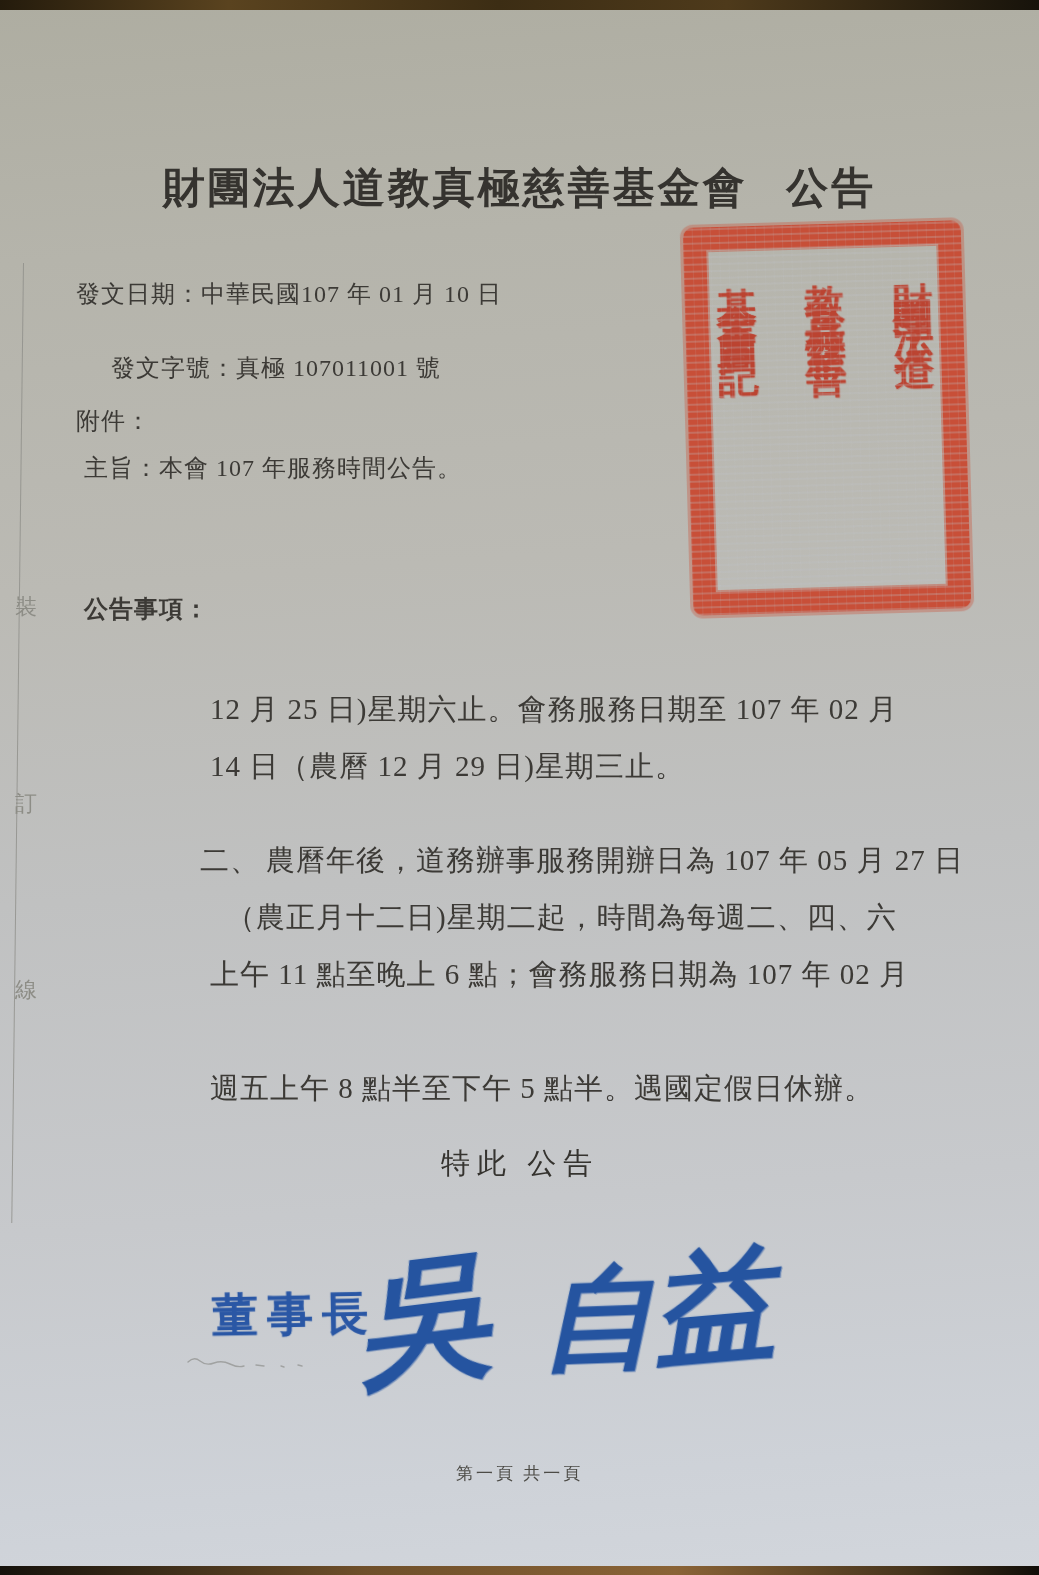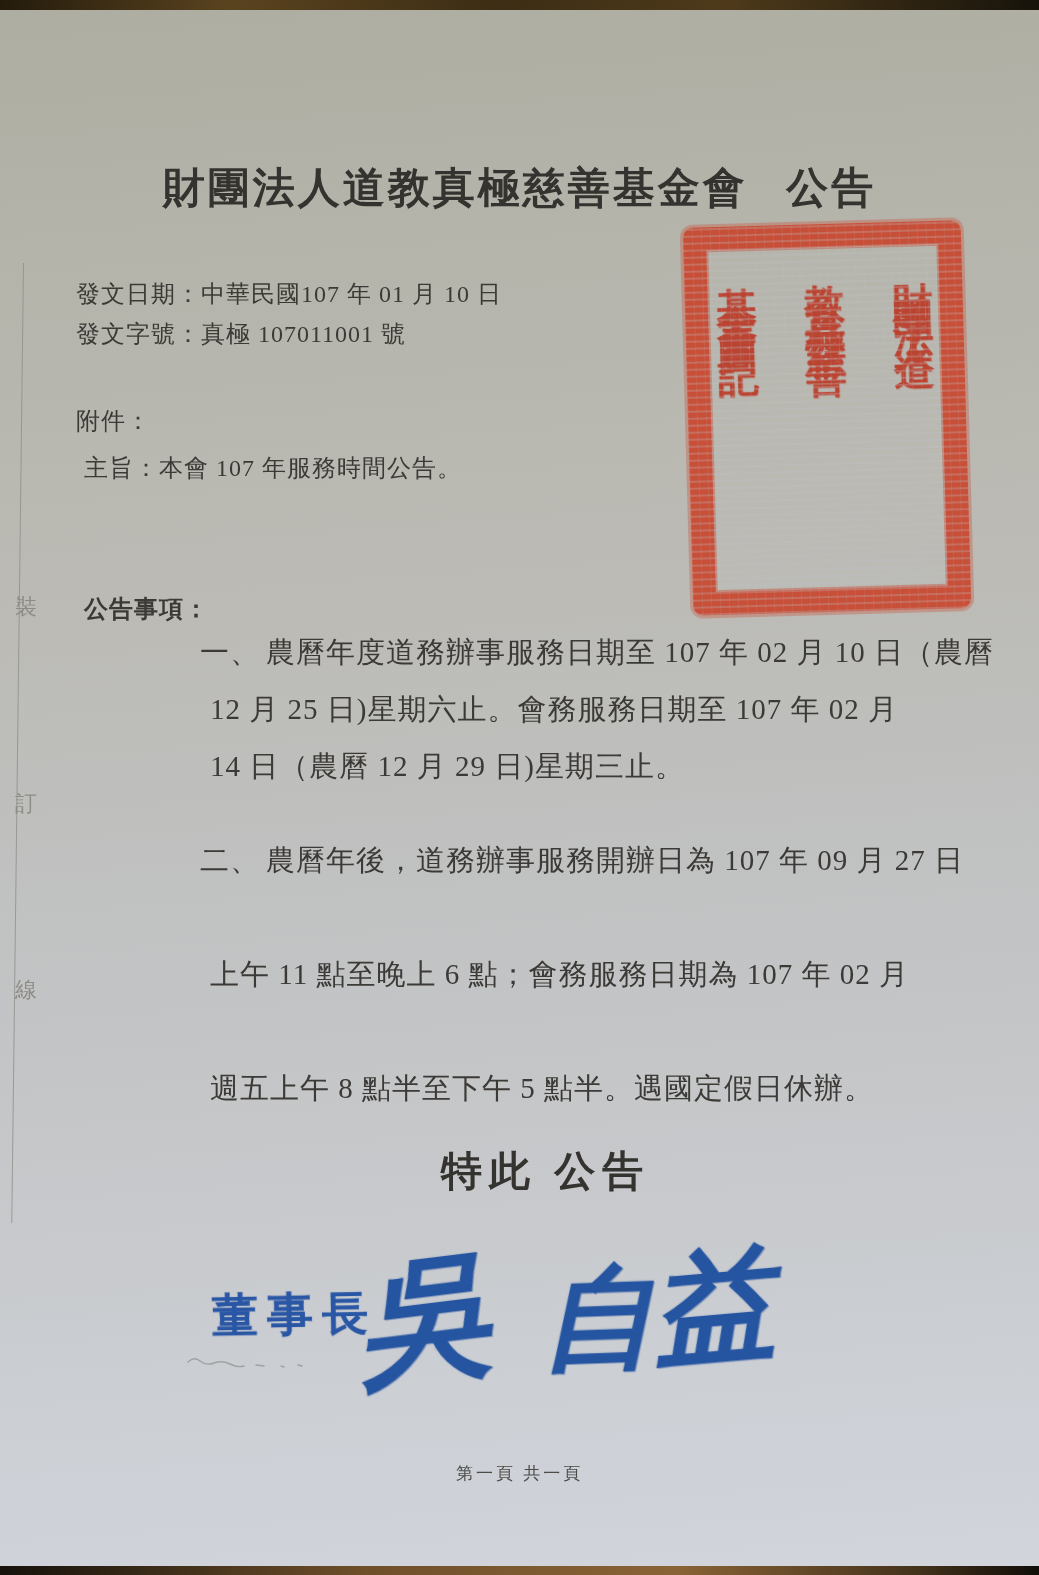--- a/index.html
+++ b/index.html
@@ -25,34 +25,34 @@
   .title{
     position:absolute;top:160px;left:0;width:100%;text-align:center;
     font-size:42px;font-weight:600;color:#35332f;letter-spacing:3px;white-space:nowrap;
   }
   .title .doctype{margin-left:25px;}
 
   .meta,.subject,.section-head{
     position:absolute;left:76px;font-size:24px;color:var(--ink);letter-spacing:1px;white-space:nowrap;
   }
   .meta.l1{top:278px;}
-  .meta.l2{top:318px;}
+  .meta.l2{top:352px;margin-left:35px;}
   .meta.l3{top:405px;}
   .subject{top:452px;left:84px;}
   .section-head{top:593px;left:84px;font-weight:bold;}
 
   .bline{
     position:absolute;left:200px;font-size:29px;color:var(--ink);letter-spacing:1px;white-space:nowrap;
   }
   .bline .marker{margin-right:6px;}
   .bline.cont{margin-left:10px;}
   .bline.cont-paren{margin-left:26px;}
 
   .closing{
-    position:absolute;top:1144px;left:441px;font-size:41px;font-weight:700;
+    position:absolute;top:1144px;left:441px;font-size:29px;font-weight:400;
     color:#35332f;letter-spacing:7px;white-space:nowrap;
   }
 
   
   .seal{
     position:absolute;left:688px;top:224px;width:278px;height:388px;
     transform:rotate(-1.6deg);
     border:23px solid var(--seal-red);
     border-radius:10px;
     box-shadow:0 0 0 3px rgba(200,74,51,.35), inset 0 0 0 2px rgba(200,74,51,.45);
@@ -140,29 +140,27 @@
     <div class="seal-inner">
       <div class="seal-col">財團法人道</div>
       <div class="seal-col">教真極慈善</div>
       <div class="seal-col">基金會圖記</div>
     </div>
     <div class="seal-streaks"></div>
   </div>
 
   <div class="section-head">公告事項：</div>
 
-  <div class="bline" style="top:633px">
-    <span class="marker">一、</span><span>農曆年度道務辦事服務日期至 107 年 02 月 10 日（農曆</span>
-  </div>
   <div class="bline cont" style="top:690px">12 月 25 日)星期六止。會務服務日期至 107 年 02 月</div>
   <div class="bline cont" style="top:747px">14 日（農曆 12 月 29 日)星期三止。</div>
 
   <div class="bline" style="top:841px">
-    <span class="marker">二、</span><span>農曆年後，道務辦事服務開辦日為 107 年 09 月 27 日</span>
+    <span class="marker">二、</span><span>農曆年後，道務辦事服務開辦日為 107 年 05 月 27 日</span>
   </div>
+  <div class="bline cont cont-paren" style="top:898px">（農正月十二日)星期二起，時間為每週二、四、六</div>
   <div class="bline cont" style="top:955px">上午 11 點至晚上 6 點；會務服務日期為 107 年 02 月</div>
   <div class="bline cont" style="top:1069px">週五上午 8 點半至下午 5 點半。遇國定假日休辦。</div>
 
   <div class="closing">特此 公告</div>
 
   <div class="sig-title">董事長</div>
   <span class="sig-char n1">吳</span>
   <span class="sig-char n2">自</span>
   <span class="sig-char n3">益</span>
 

